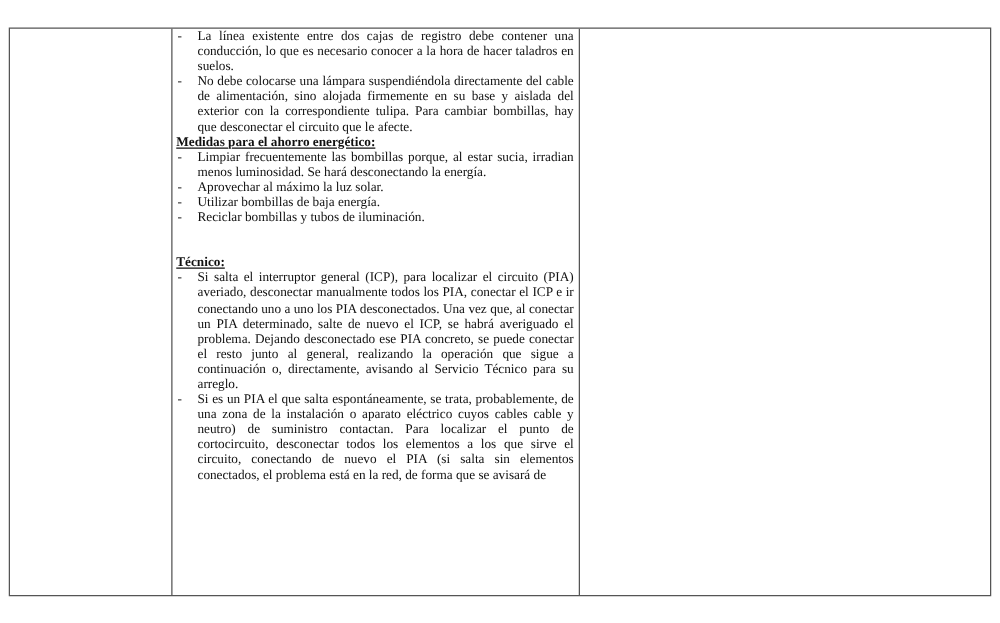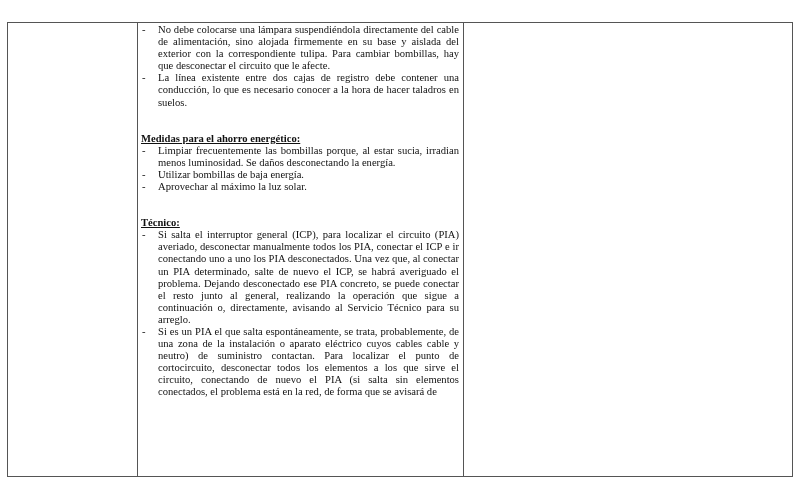--- a/index.html
+++ b/index.html
@@ -16,39 +16,40 @@
       width: 326px; border-right: 1px solid #555; box-sizing: border-box;
       padding: 1px 4px 0 3px;
       font-family: "Liberation Serif", serif;
       font-size: 10.6px; line-height: 12.1px; color: #111;
       overflow: hidden;
     }
     .col-right { flex: 1; }
     ul.items { list-style: none; margin: 0; padding: 0; }
     ul.items li { position: relative; padding-left: 17px; text-align: justify; }
     ul.items li::before { content: "-"; position: absolute; left: 1px; top: 0; }
-    .heading { font-weight: bold; text-decoration: underline; margin-top: 24px; }
+    .heading { font-weight: bold; text-decoration: underline; margin-top: 0; }
     .gap-lg { height: 24px; }
   </style>
 </head>
 <body>
 
 <div class="doc-table">
   <div class="col-left"></div>
   <div class="col-mid">
     <ul class="items">
+      <li>La línea existente entre dos cajas de registro debe contener una conducción, lo que es necesario conocer a la hora de hacer taladros en suelos.</li>
       <li>No debe colocarse una lámpara suspendiéndola directamente del cable de alimentación, sino alojada firmemente en su base y aislada del exterior con la correspondiente tulipa. Para cambiar bombillas, hay que desconectar el circuito que le afecte.</li>
-      <li>La línea existente entre dos cajas de registro debe contener una conducción, lo que es necesario conocer a la hora de hacer taladros en suelos.</li>
     </ul>
 
     <div class="heading">Medidas para el ahorro energético:</div>
     <ul class="items">
-      <li>Limpiar frecuentemente las bombillas porque, al estar sucia, irradian menos luminosidad. Se daños desconectando la energía.</li>
+      <li>Limpiar frecuentemente las bombillas porque, al estar sucia, irradian menos luminosidad. Se hará desconectando la energía.</li>
+      <li>Aprovechar al máximo la luz solar.</li>
       <li>Utilizar bombillas de baja energía.</li>
-      <li>Aprovechar al máximo la luz solar.</li>
+      <li>Reciclar bombillas y tubos de iluminación.</li>
     </ul>
 
     <div class="gap-lg"></div>
     <div class="heading" style="margin-top:0">Técnico:</div>
     <ul class="items">
       <li>Si salta el interruptor general (ICP), para localizar el circuito (PIA) averiado, desconectar manualmente todos los PIA, conectar el ICP e ir conectando uno a uno los PIA desconectados. Una vez que, al conectar un PIA determinado, salte de nuevo el ICP, se habrá averiguado el problema. Dejando desconectado ese PIA concreto, se puede conectar el resto junto al general, realizando la operación que sigue a continuación o, directamente, avisando al Servicio Técnico para su arreglo.</li>
       <li>Si es un PIA el que salta espontáneamente, se trata, probablemente, de una zona de la instalación o aparato eléctrico cuyos cables cable y neutro) de suministro contactan. Para localizar el punto de cortocircuito, desconectar todos los elementos a los que sirve el circuito,  conectando de nuevo el PIA (si salta sin elementos conectados, el problema está en la red, de forma que se avisará de</li>
     </ul>
   </div>
   <div class="col-right"></div>

